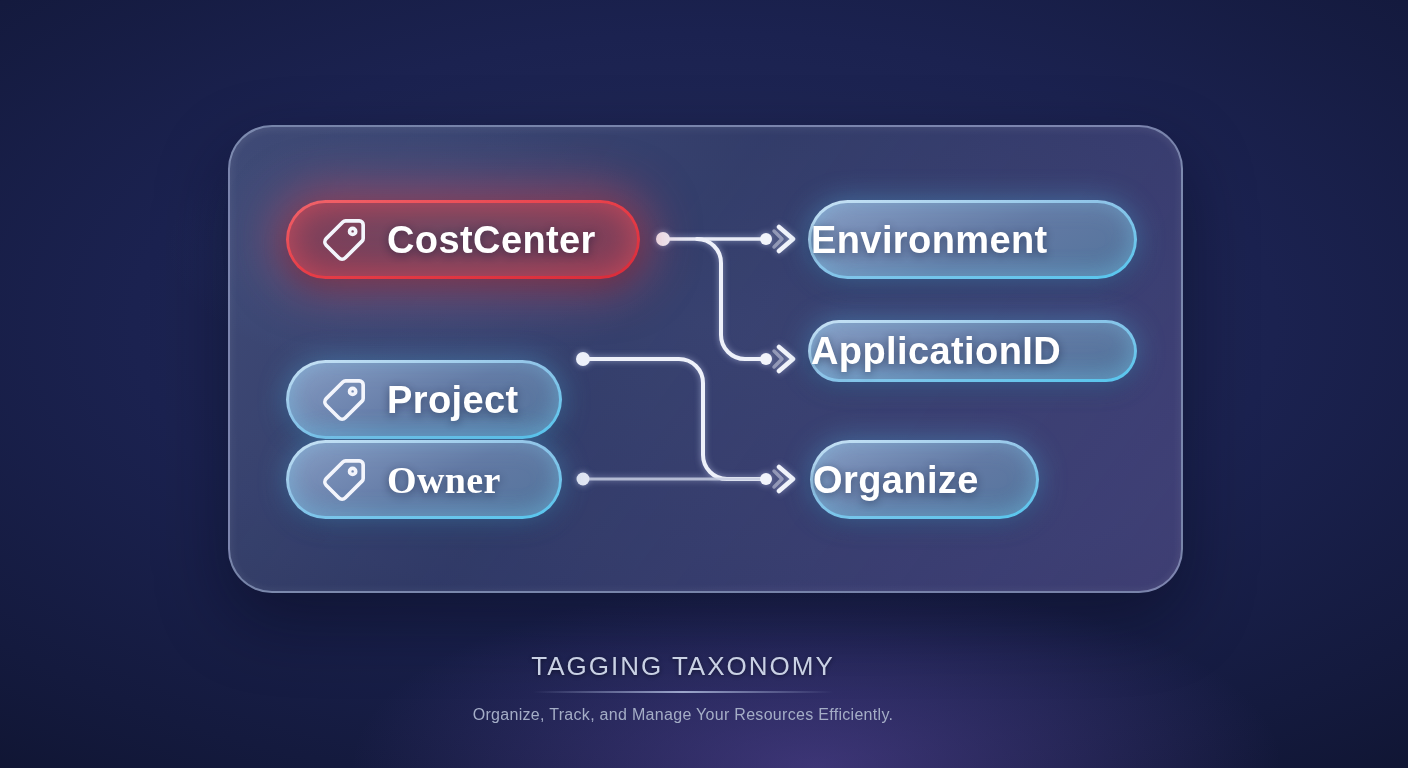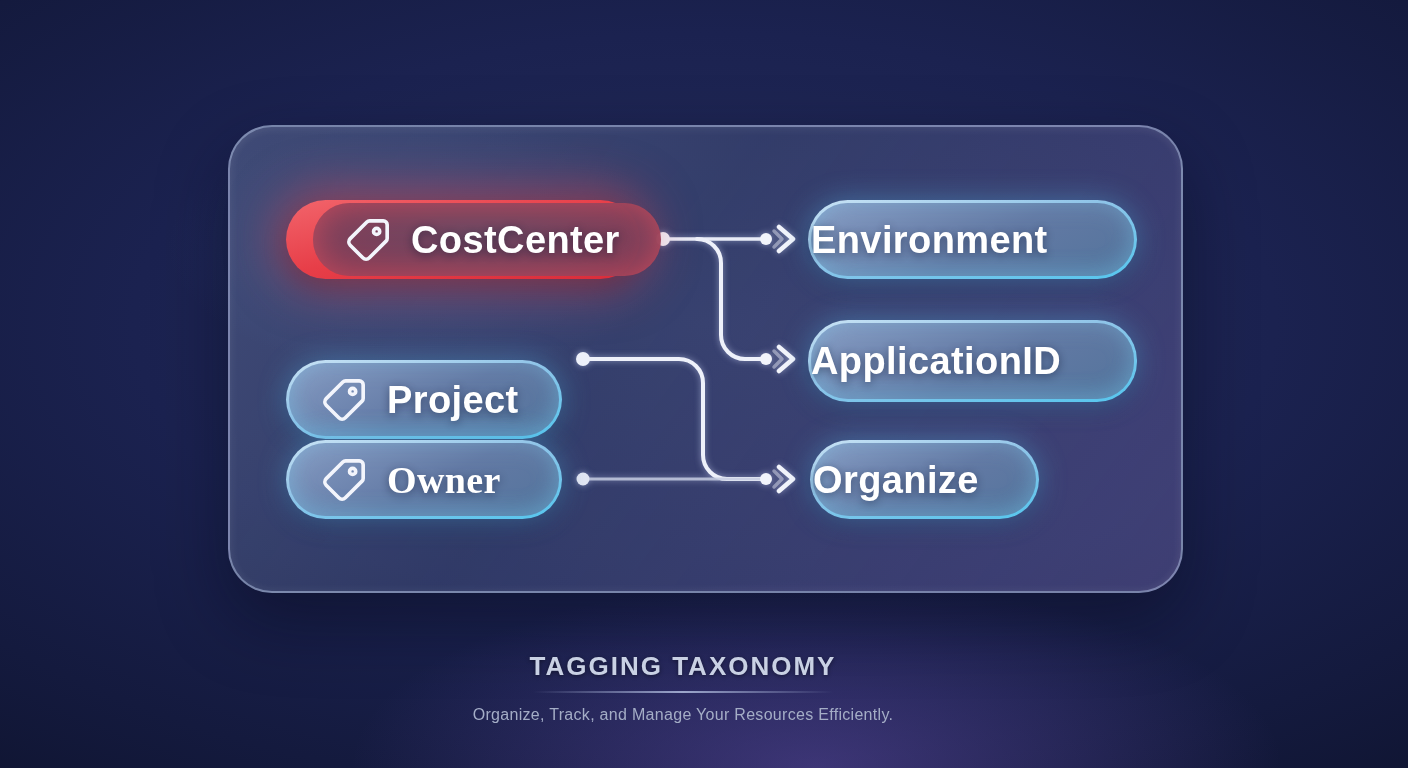--- a/index.html
+++ b/index.html
@@ -35,46 +35,45 @@
     background:linear-gradient(150deg, rgba(131,153,193,0.96) 0%, rgba(96,117,160,0.95) 55%, rgba(83,112,152,0.95) 100%);
     box-shadow:inset 0 0 24px rgba(150,220,250,0.26), inset 0 -8px 20px rgba(85,198,238,0.18);
   }
   .pill.red {
     background:linear-gradient(168deg, #f2646b 0%, #e73e48 48%, #d92c3a 100%);
     box-shadow:0 0 48px 10px rgba(232,62,72,0.50), 0 8px 22px rgba(25,6,18,0.30);
   }
   .pill.red .pill-core {
     background:radial-gradient(130% 150% at 48% 42%, rgba(105,73,100,0.97) 0%, rgba(131,58,85,0.96) 52%, rgba(167,44,62,0.96) 100%);
     box-shadow:inset 0 0 32px rgba(243,88,98,0.55);
-    margin-left:24px;
   }
   .pill-label {
     font-size:38px; font-weight:700; line-height:1; color:#ffffff;
     letter-spacing:0.4px; text-shadow:0 2px 8px rgba(10,18,45,0.45);
     white-space:nowrap;
   }
   .tag-ic { display:flex; align-items:center; }
   .tag-ic svg { display:block; }
   
   .pos-costcenter    { left:286px; top:200px; width:354px; height:79px; }
   .pos-project       { left:286px; top:320px; width:276px; height:79px;margin-top:40px; }
   .pos-owner         { left:286px; top:440px; width:276px; height:79px;font-family:Liberation Serif, serif; }
   .pos-environment   { left:808px; top:200px; width:329px; height:79px; }
-  .pos-applicationid { left:808px; top:320px; width:329px; height:82px; }
+  .pos-applicationid { left:808px; top:320px; width:329px; height:62px; }
   .pos-version       { left:810px; top:440px; width:229px; height:79px; }
   
   .connectors {
     position:absolute; left:0; top:0; width:1408px; height:768px;
     pointer-events:none;
     filter:drop-shadow(0 0 3px rgba(205,215,250,0.55));
   }
   
   .caption { position:absolute; left:183px; top:651px; width:1000px; text-align:center; }
   .caption-title {
-    font-size:26px; font-weight:700; letter-spacing:2px; color:#c9d1e4;
+    font-size:26px; font-weight:400; letter-spacing:2px; color:#c9d1e4;
     text-shadow:0 1px 4px rgba(0,0,0,0.45);
   }
   .caption-divider {
     width:300px; height:2px; margin:9px auto 13px auto;
     background:linear-gradient(90deg, rgba(160,175,210,0) 0%, rgba(195,208,240,0.75) 50%, rgba(160,175,210,0) 100%);
   }
   .caption-sub { font-size:16px; font-weight:400; color:#a4adc6; letter-spacing:0.3px; }
 </style>
 </head>
 <body>

